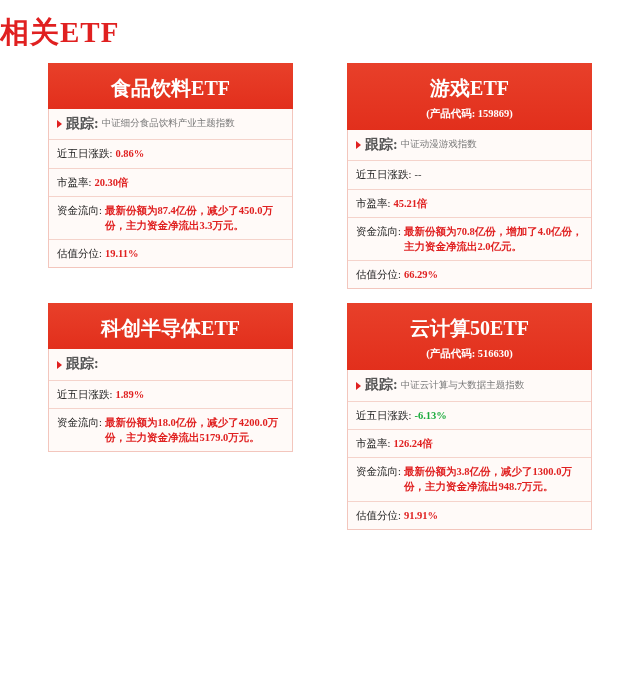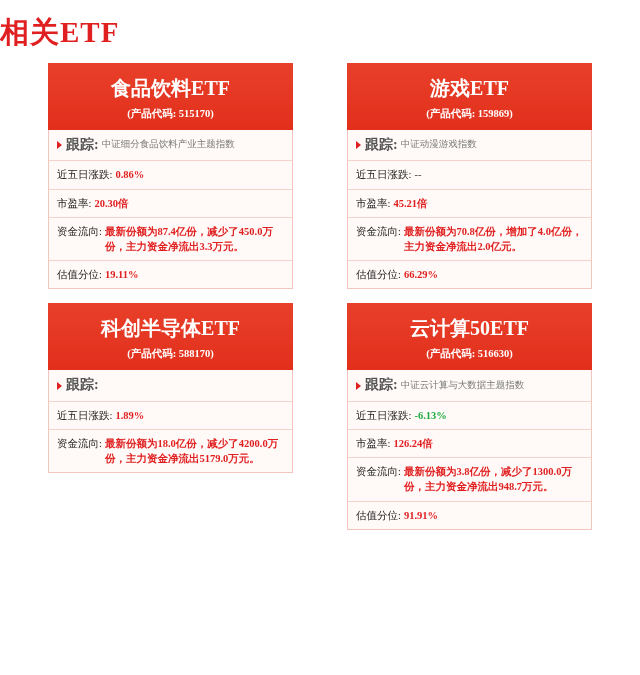--- a/index.html
+++ b/index.html
@@ -122,21 +122,20 @@
 </head>
 <body>
 
 <div class="page-title">相关ETF</div>
 
 <div class="grid">
 
   <div class="card">
     <div class="card-head">
       <div class="card-title">食品饮料ETF</div>
-      <div class="card-code">(产品代码: 515170)</div>
     </div>
     <div class="card-body">
       <div class="row row-index">
         <span class="idx-marker"></span>
         <span class="idx-label">跟踪:</span>
         <span class="idx-value">中证细分食品饮料产业主题指数</span>
       </div>
       <div class="row">
         <span class="row-label">近五日涨跌:</span>
         <span class="row-value">0.86%</span>
@@ -182,21 +181,20 @@
       <div class="row">
         <span class="row-label">估值分位:</span>
         <span class="row-value">66.29%</span>
       </div>
     </div>
   </div>
 
   <div class="card">
     <div class="card-head">
       <div class="card-title">科创半导体ETF</div>
-      <div class="card-code">(产品代码: 588170)</div>
     </div>
     <div class="card-body">
       <div class="row row-index">
         <span class="idx-marker"></span>
         <span class="idx-label">跟踪:</span>
       </div>
       <div class="row">
         <span class="row-label">近五日涨跌:</span>
         <span class="row-value">1.89%</span>
       </div>

